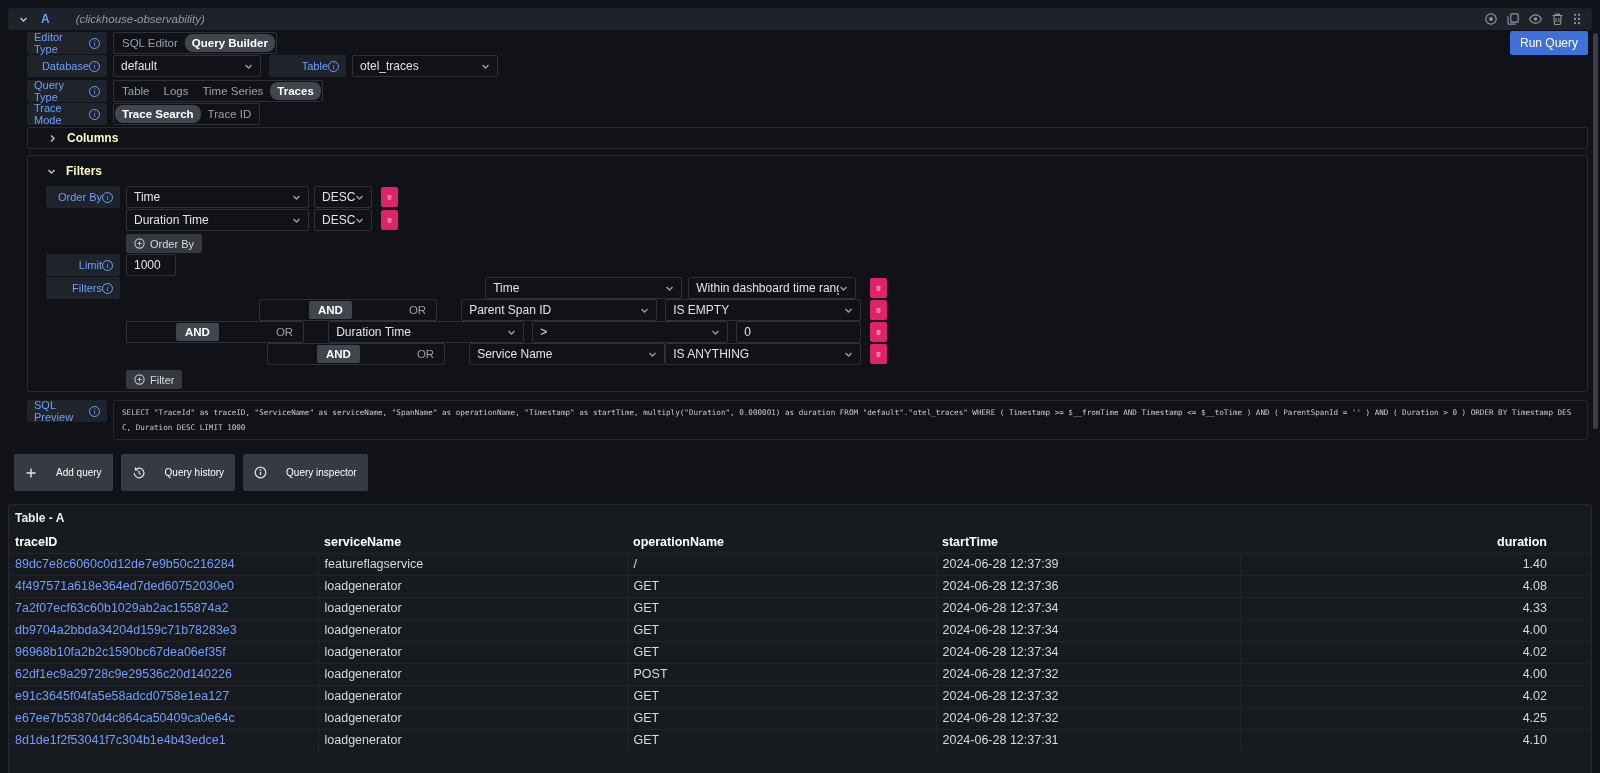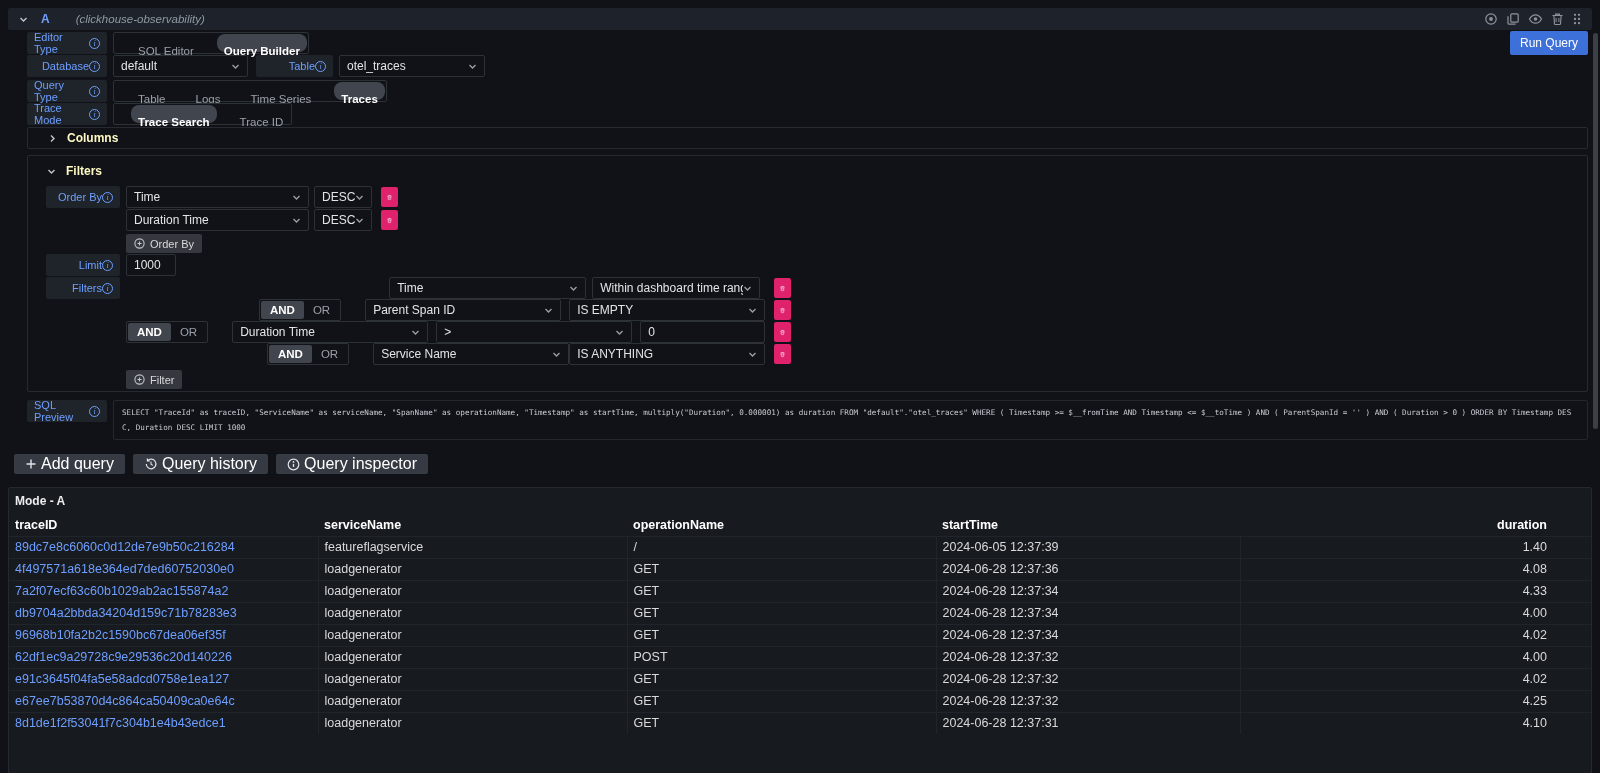--- a/index.html
+++ b/index.html
@@ -36,22 +36,22 @@
     width:11px; height:11px; border:1px solid #6e9fff; border-radius:50%;
     font-size:8px; line-height:9px; text-align:center; color:#6e9fff;
     font-family:"Liberation Serif",serif; font-style:italic; flex:none;
   }
 
   .radio-group {
     display:flex; background:#111217; border:1px solid #2c3235; border-radius:2px;
     height:22px; padding:1px; align-items:stretch;
   }
   .radio-item {
-    padding:8px 7px; line-height:18px; font-size:11.5px; color:#9aa0a9;
-    border-radius:8px; cursor:pointer; white-space:nowrap;margin-left:16px;
+    padding:0 7px; line-height:18px; font-size:11.5px; color:#9aa0a9;
+    border-radius:8px; cursor:pointer; white-space:nowrap;
   }
   .radio-item.active { background:#41454e; color:#fff; font-weight:700; }
 
   .select {
     height:22px; background:#101217; border:1px solid #2c3235; border-radius:2px;
     display:flex; align-items:center; justify-content:space-between;
     padding:0 7px; color:#e3e4e6; font-weight:500; flex:none; cursor:pointer;
   }
   .sel-text { white-space:nowrap; overflow:hidden; }
   .tinput {
@@ -77,35 +77,35 @@
   .filters-box { padding:4px 18px 2px 18px; margin-bottom:8px; }
   .box-header { height:18px; display:flex; align-items:center; gap:9px; margin-top:2px; cursor:pointer; }
   .frow { display:flex; }
   .frow .chip-sm { margin-top:0; }
   .stack { display:flex; flex-direction:column; gap:1px; }
   .crow { display:flex; align-items:center; height:22px;justify-content:flex-end; }
   .bool-group {
     display:flex; background:#111217; border:1px solid #2c3235; border-radius:2px;
     height:22px; padding:1px; margin-right:24px;
   }
-  .bool-item { padding:0 9px; line-height:18px; font-size:11.5px; color:#9aa0a9; border-radius:2px; cursor:pointer; }
+  .bool-item { padding:0 9px; line-height:18px; font-size:11.5px; color:#9aa0a9; border-radius:2px; cursor:pointer;margin-left:48px; }
   .bool-item.active { background:#41454e; color:#fff; font-weight:700; }
 
   .sql-row { margin-top:8px; }
   .sqlbox {
     flex:1; background:#101217; border:1px solid #24272e; border-radius:2px;
     padding:4px 8px; font-family:"DejaVu Sans Mono","Liberation Mono",monospace;
     font-size:7.6px; line-height:15px; color:#c9cdd4; word-break:break-all;
   }
 
   .footer-btns { display:flex; gap:8px; margin:14px 0 0 6px; }
   .gbtn {
-    height:20px; background:#363a42; border:none; border-radius:2px; color:#fff;
-    font-size:16px; font-weight:500; display:inline-flex; align-items:center;
-    gap:4px; padding:0 11px; cursor:pointer; font-family:"Liberation Sans",sans-serif;
+    height:37px; background:#363a42; border:none; border-radius:2px; color:#fff;
+    font-size:10px; font-weight:500; display:inline-flex; align-items:center;
+    gap:19px; padding:0 11px; cursor:pointer; font-family:"Liberation Sans",sans-serif;
   }
   .btn-primary {
     margin-left:auto; height:24px; background:#3d71d9; border:none; border-radius:2px;
     color:#fff; font-size:12px; font-weight:500; padding:0 10px; cursor:pointer;
     font-family:"Liberation Sans",sans-serif;
   }
 
   .panel {
     margin:13px 8px 0 8px; height:291px; overflow:hidden;
     background:#171a1f; border:1px solid #25282e; border-radius:2px;
@@ -193,21 +193,21 @@
             <div class="radio-item active">Query Builder</div>
           </div>
         <button class="btn-primary">Run Query</button>
       </div>
 
       <div class="erow mb3">
         <div class="chip">
           <span>Database</span>
           <span class="binfo">i</span>
         </div>
-        <div class="select" style="width: 135px;">
+        <div class="select" style="width: 148px;">
             <span class="sel-text">default</span>
             <span class="ic">
               <svg width="9" height="9" viewBox="0 0 9 9">
                 <path d="M1.5 3L4.5 6L7.5 3" fill="none" stroke="#9aa0a9" stroke-width="1.3"></path>
               </svg>
             </span>
           </div>
         <div class="chip" style="width:77px;margin-left:8px">
           <span>Table</span>
           <span class="binfo">i</span>
@@ -503,21 +503,21 @@
               <path d="M6.5 5.9v3.1" stroke="#e3e4e6" stroke-width="1.3"></path>
               <circle cx="6.5" cy="3.9" r=".85" fill="#e3e4e6"></circle>
             </svg>
           </span>
           <span>Query inspector</span>
         </button>
       </div>
   </section>
 
   <section class="panel">
-    <div class="panel-title">Mode - A</div>
+    <div class="panel-title">Table - A</div>
     <table class="grid">
       <colgroup>
         <col style="width:309px">
           <col style="width:309px">
           <col style="width:309px">
           <col style="width:304px">
           <col>
       </colgroup>
       <thead>
           <tr id="thead-row">
@@ -526,21 +526,21 @@
             <th>operationName</th>
             <th>startTime</th>
             <th class="dur">duration</th>
           </tr>
         </thead>
       <tbody id="tbody">
           <tr>
             <td><a class="trace" href="#">89dc7e8c6060c0d12de7e9b50c216284</a></td>
             <td>featureflagservice</td>
             <td>/</td>
-            <td>2024-06-05 12:37:39</td>
+            <td>2024-06-28 12:37:39</td>
             <td class="dur">1.40</td>
           </tr>
           <tr>
             <td><a class="trace" href="#">4f497571a618e364ed7ded60752030e0</a></td>
             <td>loadgenerator</td>
             <td>GET</td>
             <td>2024-06-28 12:37:36</td>
             <td class="dur">4.08</td>
           </tr>
           <tr>

